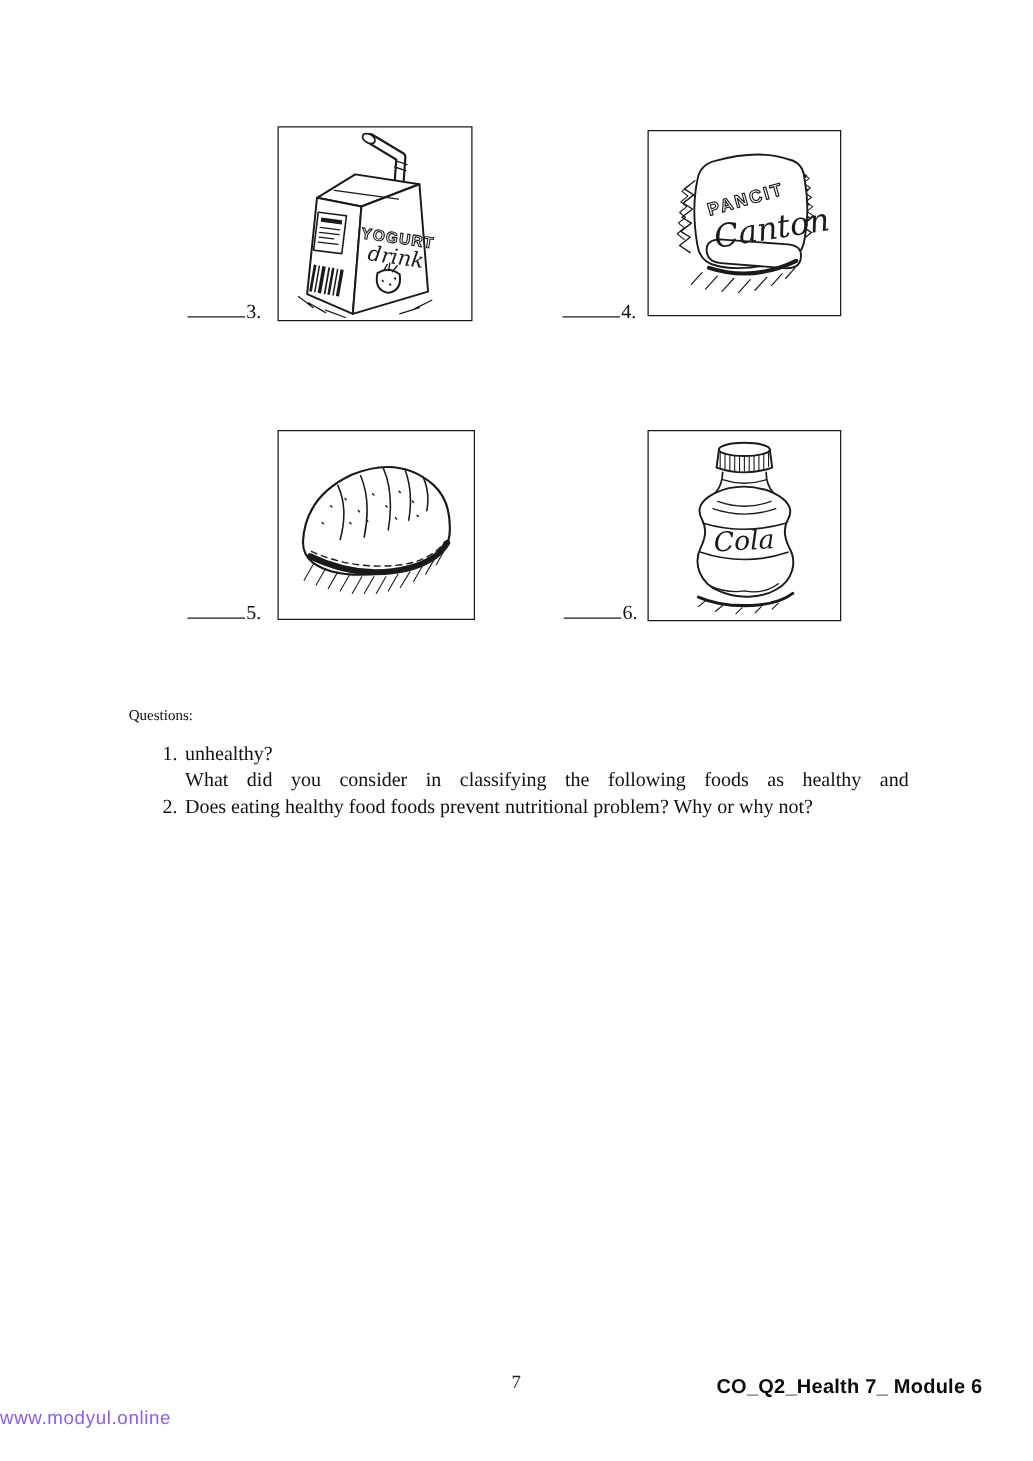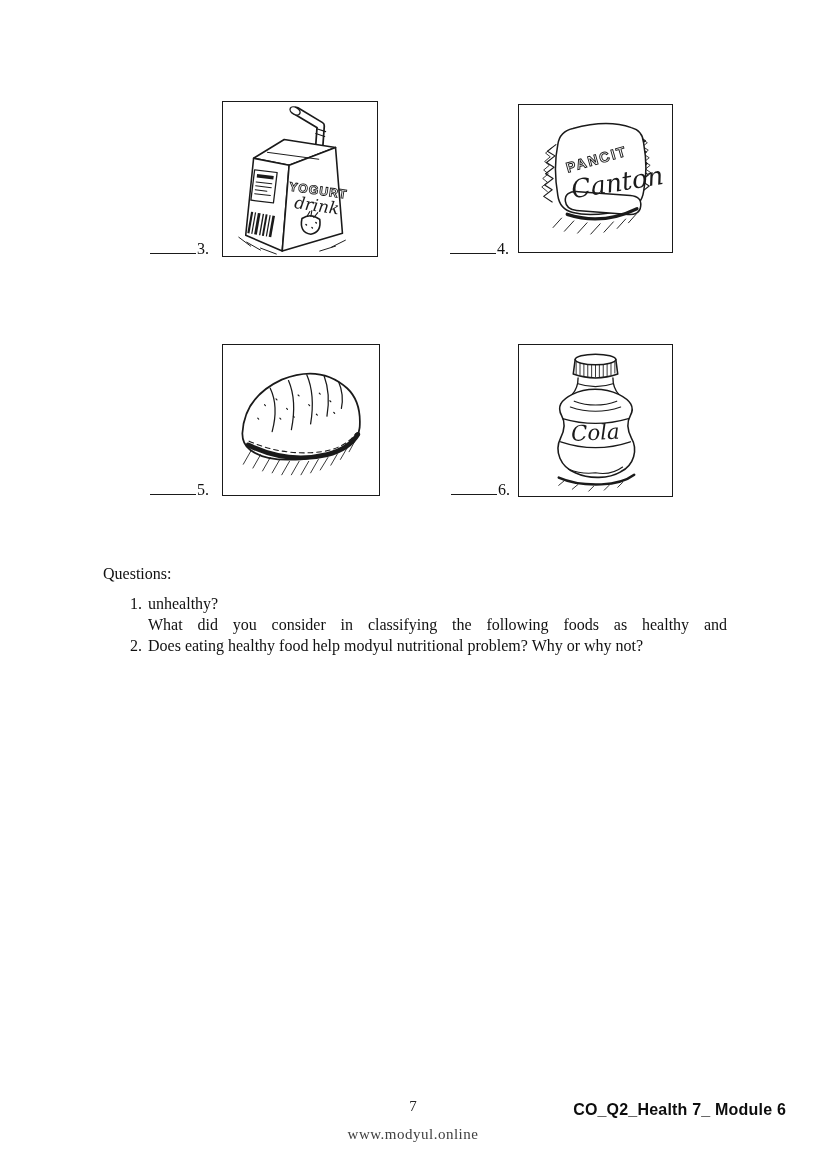--- a/index.html
+++ b/index.html
@@ -3,31 +3,31 @@
 <meta charset="utf-8">
 <style>
   html,body{margin:0;padding:0;background:#888;}
   .sheet{position:relative;width:826px;height:1169px;background:#ffffff;margin:0 auto;
          font-family:"Liberation Serif",serif;color:#111;overflow:hidden;}
   .img-box{position:absolute;border:1.5px solid #1a1a1a;background:#fff;box-sizing:border-box;}
   .img-box svg{display:block;width:100%;height:100%;}
   .blank-label{position:absolute;font-size:16px;line-height:19px;white-space:nowrap;color:#111;}
   .blank{display:inline-block;width:46px;height:15px;border-bottom:1.2px solid #1a1a1a;vertical-align:baseline;}
   .blank-num{padding-left:1px;}
-  .q-heading{position:absolute;left:103px;top:565px;font-size:16px;}
+  .q-heading{position:absolute;left:103px;top:565px;font-size:12px;}
   .q-list{position:absolute;left:130px;top:593px;width:597px;font-size:16px;line-height:21px;}
   .q-item{display:flex;align-items:flex-start;}
   .q-num{width:18px;flex:0 0 18px;}
   .q-text{flex:1;}
   .q-line{display:block;}
   .q-line.justify{text-align:justify;text-align-last:justify;}
   .q-line.nowrap{white-space:nowrap;}
   .page-num{position:absolute;left:0;right:0;top:1098px;text-align:center;font-size:15px;color:#222;}
-  .watermark{position:absolute;left:0;right:0;top:1126px;text-align:center;
-             font-family:Liberation Serif, serif;font-size:15px;letter-spacing:0.5px;color:#404040;}
+  .watermark{position:absolute;left:0;right:0;top:1126px;
+             font-family:Liberation Sans, sans-serif;font-size:15px;letter-spacing:0.5px;color:#8b5cf6;}
   .module-label{position:absolute;right:40px;top:1101px;font-family:Liberation Sans, sans-serif;
                 font-weight:700;font-size:16px;letter-spacing:0.2px;color:#0d0d0d;}
   .sketch{stroke:#1a1a1a;fill:none;stroke-width:1.6;stroke-linecap:round;stroke-linejoin:round;}
 </style>
 </head>
 <body>
 
 <div class="sheet">
 
   <span class="blank-label" style="left:150px;top:238px;"><span class="blank"></span><span class="blank-num">3.</span></span>
@@ -123,21 +123,21 @@
     <div class="q-item">
       <span class="q-num">1.</span>
       <span class="q-text">
         <span class="q-line">unhealthy?</span>
         <span class="q-line justify">What did you consider in classifying the following foods as healthy and</span>
       </span>
     </div>
     <div class="q-item">
       <span class="q-num">2.</span>
       <span class="q-text">
-        <span class="q-line nowrap">Does eating healthy food help modyul nutritional problem? Why or why not?</span>
+        <span class="q-line nowrap">Does eating healthy food foods prevent nutritional problem? Why or why not?</span>
       </span>
     </div>
   </div>
 
   <div class="page-num">7</div>
   <div class="watermark">www.modyul.online</div>
   <div class="module-label">CO_Q2_Health 7_ Module 6</div>
 
 </div>
 

